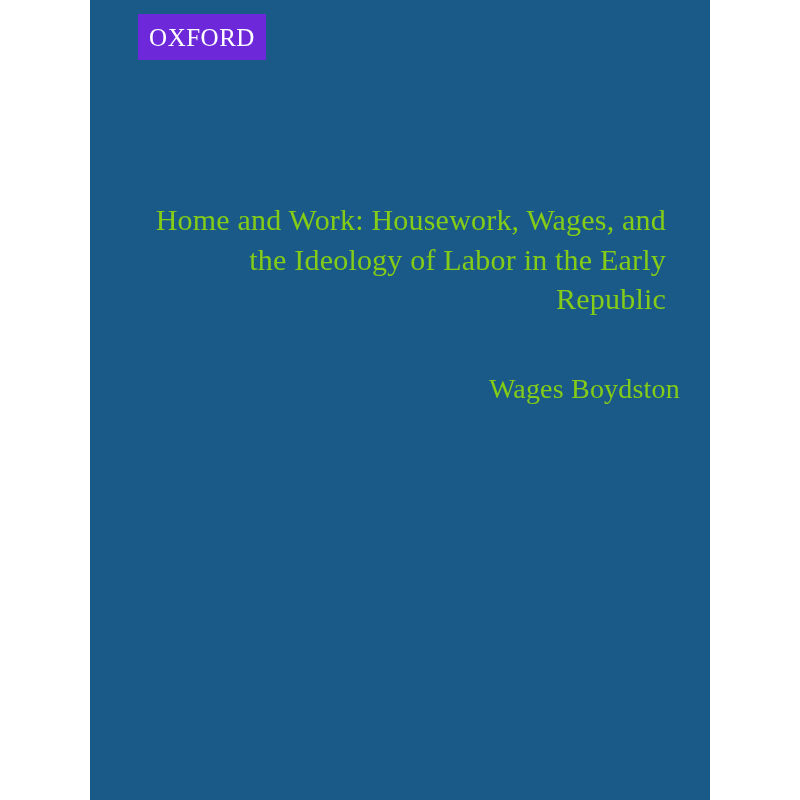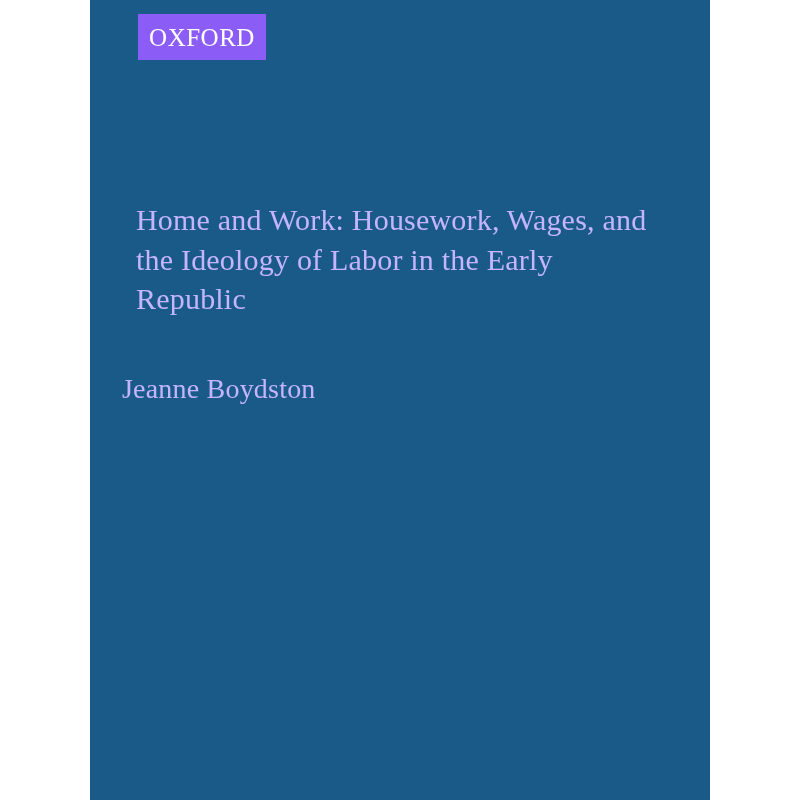--- a/index.html
+++ b/index.html
@@ -28,40 +28,40 @@
     height: 800px;
     background: #1a5a88;
     box-sizing: border-box;
   }
   .publisher-logo {
     position: absolute;
     left: 48px;
     top: 14px;
     width: 128px;
     height: 46px;
-    background: #8b5cf6;
+    background: #6d28d9;
     display: flex;
     align-items: center;
     justify-content: center;
   }
   .publisher-logo .logo-text {
     color: #ffffff;
     font-family: "Liberation Serif", serif;
     font-size: 25px;
     letter-spacing: 0.5px;
     font-weight: 400;
     line-height: 1;
   }
   .cover-text {
     position: absolute;
     left: 32px;
     right: 30px;
     top: 200px;
-    text-align: left;
-    color: #c4b5fd;
+    text-align: right;
+    color: #84cc16;
   }
   .book-title {
     font-family: "Liberation Serif", serif;
     font-size: 30px;
     line-height: 1.32;
     font-weight: 400;
     margin: 0 14px;
     letter-spacing: 0.2px;
   }
   .book-author {
@@ -84,17 +84,17 @@
 
 <div class="page">
   <div class="cover">
 
     <div class="publisher-logo">
       <span class="logo-text">OXFORD</span>
     </div>
 
     <div class="cover-text">
       <h1 class="book-title">Home and Work: Housework, Wages, and the Ideology of Labor in the Early Republic</h1>
-      <div class="book-author">Jeanne Boydston</div>
+      <div class="book-author">Wages Boydston</div>
     </div>
 
   </div>
 </div>
 
 </body></html>

